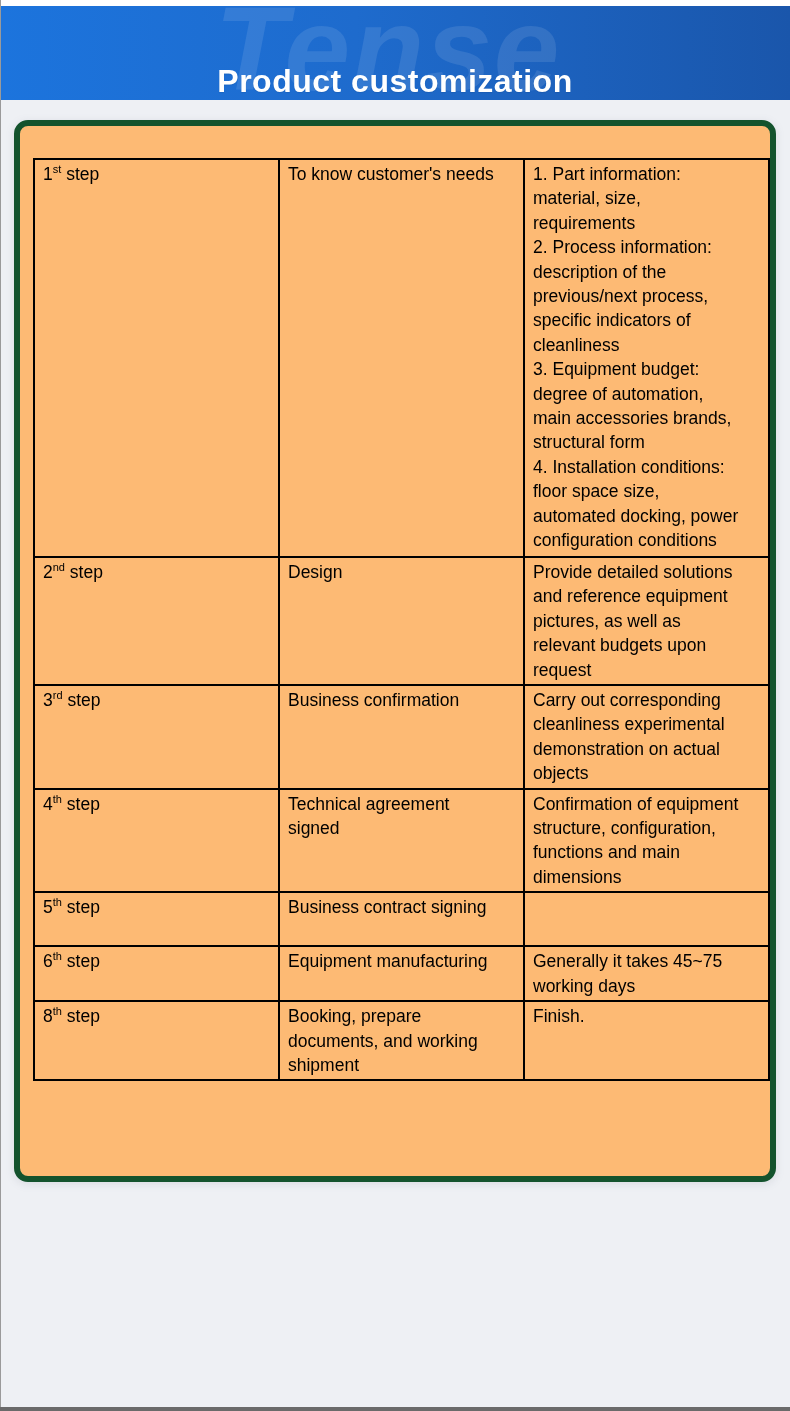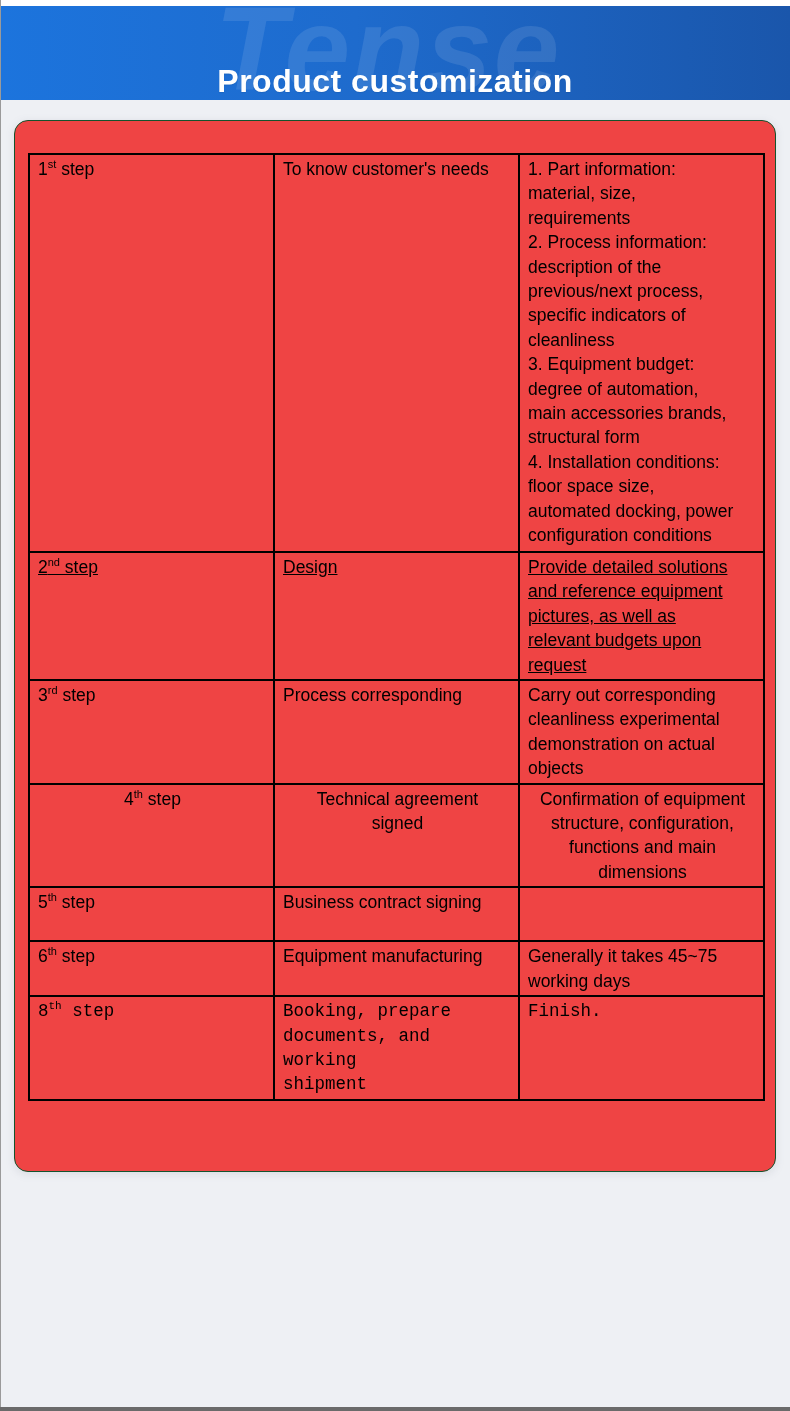--- a/index.html
+++ b/index.html
@@ -40,22 +40,22 @@
     position:relative;
     color:#ffffff;
     font-size:32px;font-weight:700;
     letter-spacing:0.5px;
     text-shadow:0 1px 1px rgba(0,0,0,0.08);
   }
 
   
   .card{
     position:absolute;left:14px;right:14px;top:120px;height:1050px;
-    background:#ef4444;
-    border:1px solid #14532d;
+    background:#fdba74;
+    border:6px solid #14532d;
     border-radius:14px;
     box-shadow:0 2px 8px rgba(120,130,145,0.18);
   }
 
   
   table.steps{
     position:absolute;left:13px;top:32px;
     width:735px;
     border-collapse:collapse;
     table-layout:fixed;
@@ -64,22 +64,22 @@
     border:2px solid #000000;
     vertical-align:top;
     padding:2px 6px 2px 8px;
     font-size:17.5px;
     line-height:24.4px;
     color:#000000;
     white-space:pre-line;
     word-wrap:break-word;
   }
   table.steps col{width:245px;}
-  tr.r1{height:398px;} tr.r2{height:128px;text-decoration:underline;} tr.r3{height:99px;padding-left:44px;} tr.r4{height:101px;text-align:center;}
-  tr.r5{height:54px;padding-left:12px;}  tr.r6{height:44px;}  tr.r7{height:55px;} tr.r8{height:75px;font-family:Liberation Mono, monospace;}
+  tr.r1{height:398px;} tr.r2{height:128px;} tr.r3{height:99px;padding-left:44px;} tr.r4{height:101px;}
+  tr.r5{height:54px;padding-left:12px;}  tr.r6{height:44px;}  tr.r7{height:55px;} tr.r8{height:75px;}
   td .ord-suffix{
     font-size:11px;
     vertical-align:super;
     line-height:0;
   }
 </style>
 </head>
 <body>
 
 <div class="page">
@@ -122,21 +122,21 @@
           <td><span>2</span><span class="ord-suffix">nd</span><span> step</span></td>
           <td>Design</td>
           <td>Provide detailed solutions
 and reference equipment
 pictures, as well as
 relevant budgets upon
 request</td>
         </tr>
         <tr class="r3">
           <td><span>3</span><span class="ord-suffix">rd</span><span> step</span></td>
-          <td>Process corresponding</td>
+          <td>Business confirmation</td>
           <td>Carry out corresponding
 cleanliness experimental
 demonstration on actual
 objects</td>
         </tr>
         <tr class="r4">
           <td><span>4</span><span class="ord-suffix">th</span><span> step</span></td>
           <td>Technical agreement
 signed</td>
           <td>Confirmation of equipment

